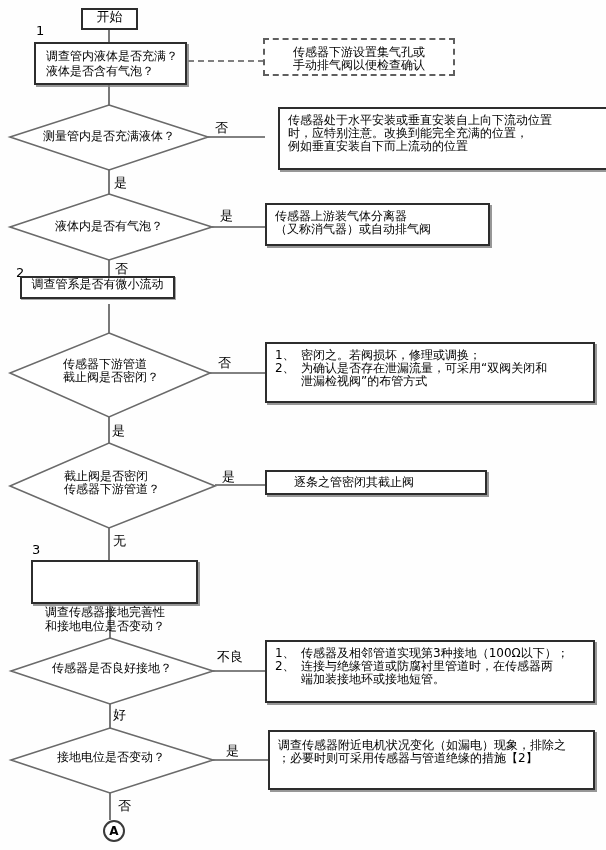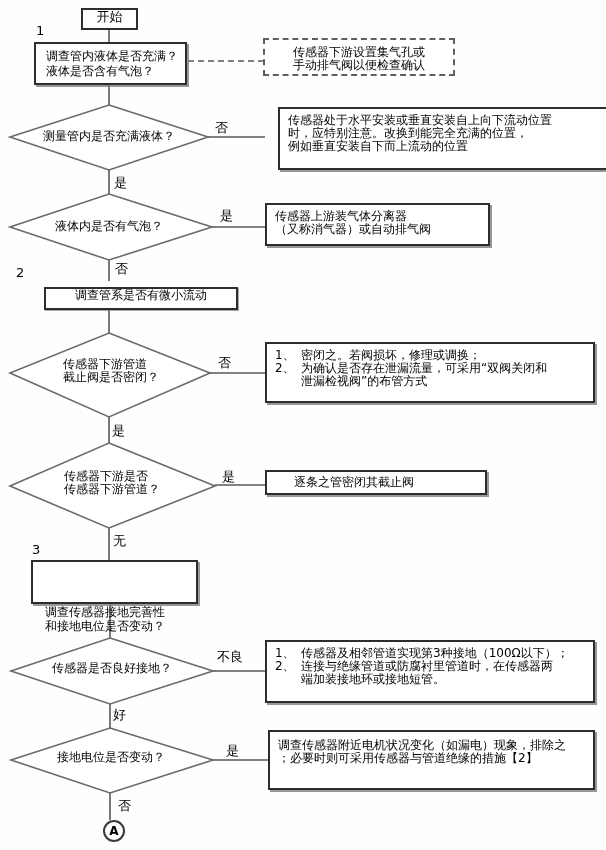--- a/index.html
+++ b/index.html
@@ -94,21 +94,21 @@
 
   <div class="dtext dcenter" style="left:109px;top:220px;">液体内是否有气泡？</div>
   <div class="lbl" style="left:220px;top:209px;">是</div>
   <div class="lbl" style="left:115px;top:262px;">否</div>
 
   <div class="box pad" style="left:265px;top:203px;width:225px;height:43px;">
     <div>传感器上游装气体分离器</div>
     <div>（又称消气器）或自动排气阀</div>
   </div>
 
-  <div class="box center" style="left:20px;top:287px;width:194px;height:23px;box-shadow:1px 1px 0 rgba(130,130,130,.7);margin-left:24px;">
+  <div class="box center" style="left:20px;top:276px;width:155px;height:23px;box-shadow:1px 1px 0 rgba(130,130,130,.7);">
     <span>调查管系是否有微小流动</span>
   </div>
 
   <div class="dtext" style="left:63px;top:358px;text-align:left;">
     <div>传感器下游管道</div>
     <div>截止阀是否密闭？</div>
   </div>
   <div class="lbl" style="left:218px;top:356px;">否</div>
   <div class="lbl" style="left:112px;top:424px;">是</div>
 
@@ -122,21 +122,21 @@
     <div class="numrow">
       <span class="num">2、</span>
       <span class="numtext">
         <div>为确认是否存在泄漏流量，可采用“双阀关闭和</div>
         <div>泄漏检视阀”的布管方式</div>
       </span>
     </div>
   </div>
 
   <div class="dtext" style="left:64px;top:470px;text-align:left;">
-    <div>传感器下游是否</div>
+    <div>截止阀是否密闭</div>
     <div>传感器下游管道？</div>
   </div>
   <div class="lbl" style="left:222px;top:470px;">是</div>
   <div class="lbl" style="left:113px;top:534px;">无</div>
 
   <div class="box" style="left:265px;top:470px;width:222px;height:25px;display:flex;align-items:center;padding-left:27px;">
     <span>逐条之管密闭其截止阀</span>
   </div>
 
   <div class="box" style="left:31px;top:560px;width:167px;height:44px;padding:5px 0 0 12px;">

